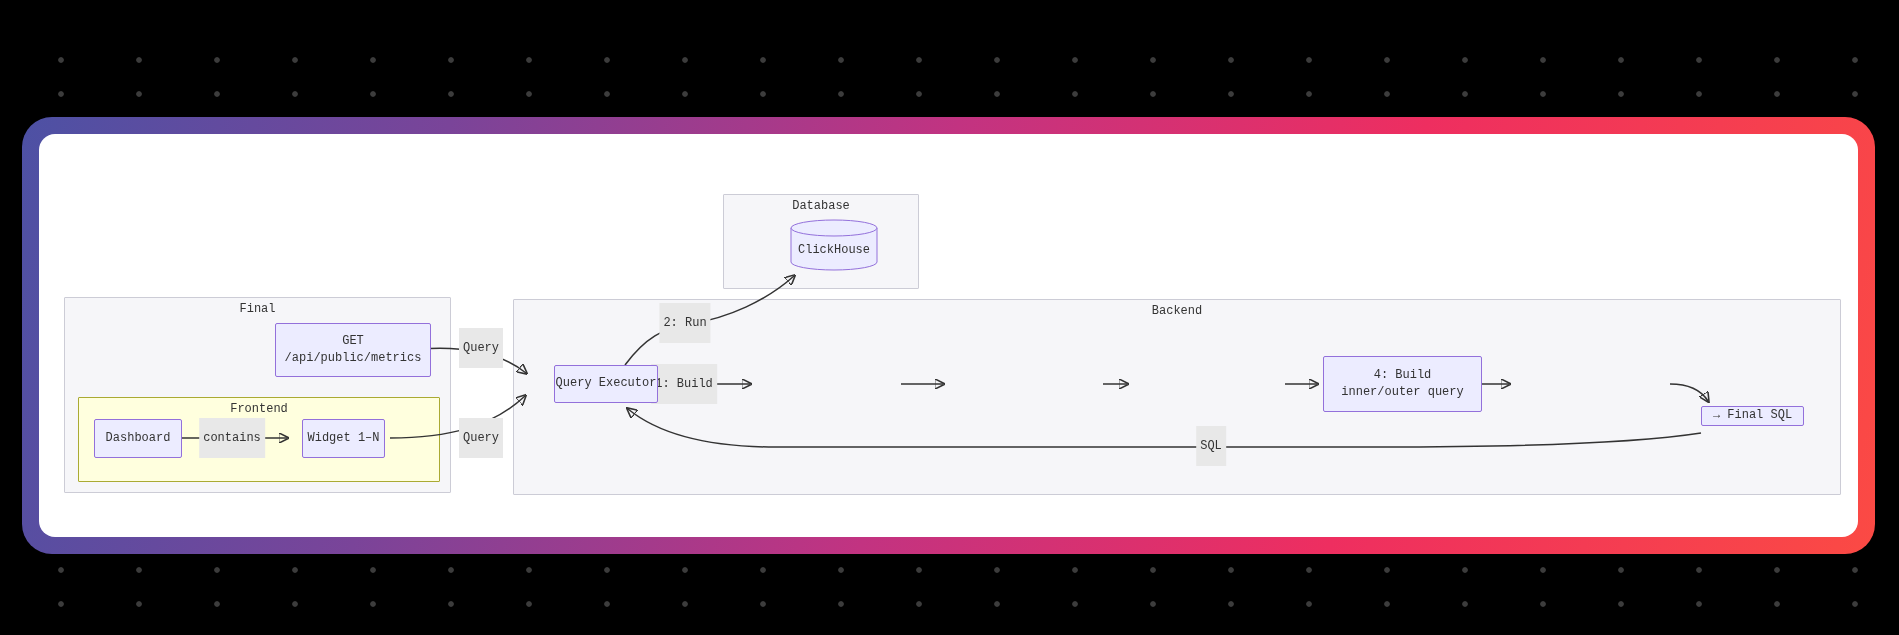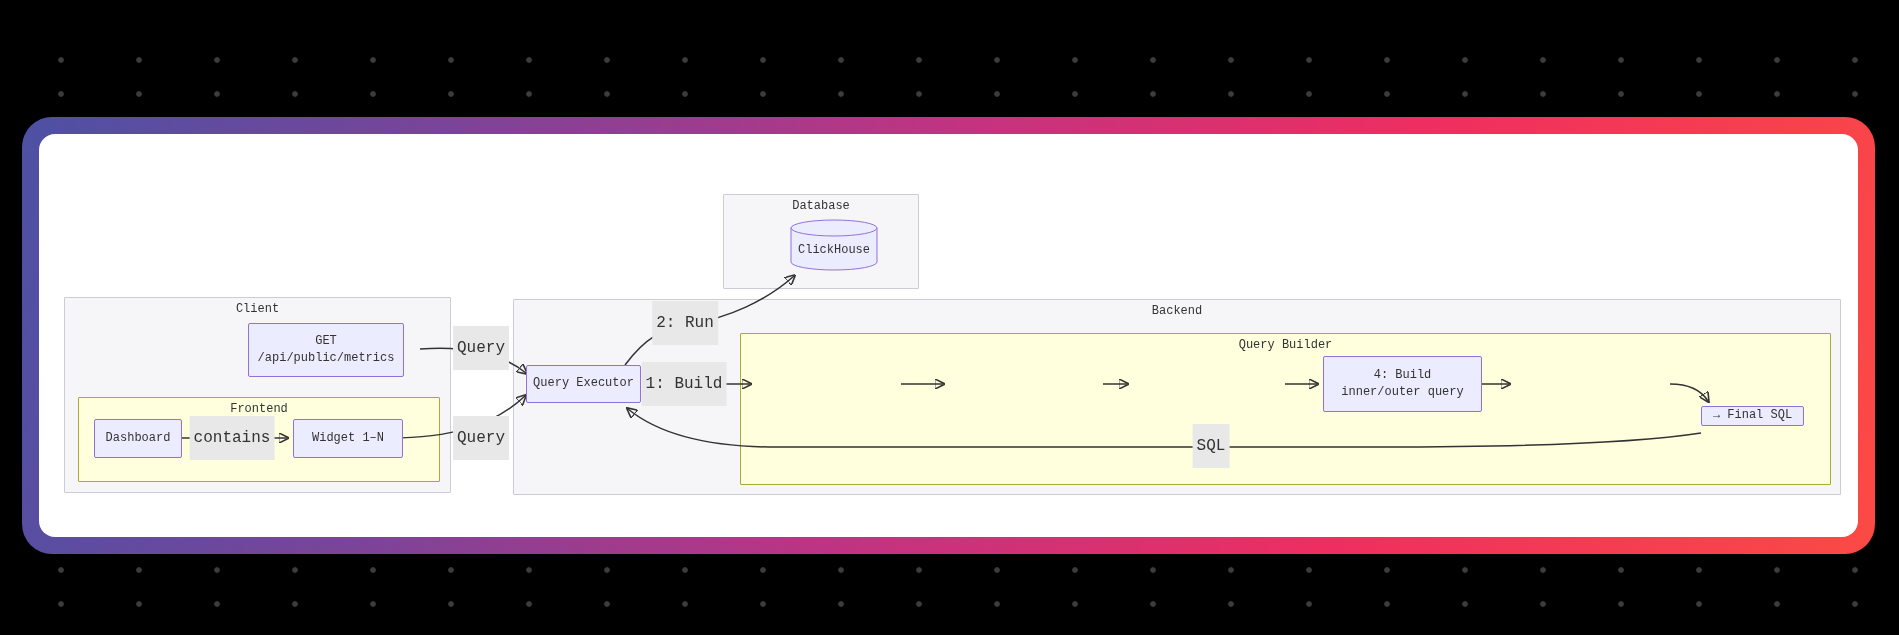--- a/index.html
+++ b/index.html
@@ -32,21 +32,21 @@
   svg.edges path { fill:none; stroke:#333333; stroke-width:1.5px; }
   .node {
     position:absolute; z-index:3;
     background:#ececff; border:1px solid #9370db; border-radius:2px;
     display:flex; flex-direction:column; align-items:center; justify-content:center;
     font-size:12px; color:#333; line-height:1.45; text-align:center; white-space:nowrap;
   }
   .edge-label {
     position:absolute; z-index:3; transform:translate(-50%,-50%);
     background:#e8e8e8; padding:13px 4px;
-    font-size:16px; color:#333; white-space:nowrap;text-align:right;
+    font-size:12px; color:#333; white-space:nowrap;text-align:right;
   }
   .cyl { position:absolute; left:790px; top:184px; width:88px; height:52px; z-index:3;padding-left:26px; }
   .cyl svg { position:absolute; left:0; top:0; }
   .cyl-label {
     position:absolute; left:0; right:0; top:24px; text-align:center;
     font-size:12px; color:#333; white-space:nowrap;
   }
 </style>
 </head>
 <body>
@@ -55,34 +55,31 @@
 
   <div class="frame">
     <div class="card"></div>
   </div>
 
   <div class="cluster" style="left:723px;top:159px;width:196px;height:95px">
     <div class="cluster-title">Database</div>
   </div>
 
   <div class="cluster" style="left:64px;top:262px;width:387px;height:196px">
-    <div class="cluster-title">Client</div>
+    <div class="cluster-title">Final</div>
   </div>
 
   <div class="cluster yellow" style="left:78px;top:362px;width:362px;height:85px">
     <div class="cluster-title">Frontend</div>
   </div>
 
   <div class="cluster" style="left:513px;top:264px;width:1328px;height:196px">
     <div class="cluster-title">Backend</div>
   </div>
 
-  <div class="cluster yellow" style="left:740px;top:298px;width:1091px;height:152px">
-    <div class="cluster-title">Query Builder</div>
-  </div>
 
   <svg class="edges" width="1899" height="635">
     <defs>
       <marker id="arrow" viewBox="0 0 10 10" refX="8" refY="5" markerWidth="7" markerHeight="7" orient="auto-start-reverse">
         <path d="M0,0 L10,5 L0,10 z" fill="#333333" stroke="none"></path>
       </marker>
     </defs>
     <path d="M 420 314 C 462 311 500 317 526 338" marker-end="url(#arrow)"></path>
     <path d="M 390 403 C 448 403 492 392 525 361" marker-end="url(#arrow)"></path>
     <path d="M 182 403 L 287 403" marker-end="url(#arrow)"></path>
@@ -104,34 +101,34 @@
   <div class="edge-label" style="left:1211px;top:411px">SQL</div>
 
   <div class="cyl">
     <svg width="88" height="52" viewBox="0 0 88 52">
       <path d="M1 9 L1 43 A43 8 0 0 0 87 43 L87 9" fill="#ececff" stroke="#9370db" stroke-width="1"></path>
       <ellipse cx="44" cy="9" rx="43" ry="8" fill="#ececff" stroke="#9370db" stroke-width="1"></ellipse>
     </svg>
     <div class="cyl-label">ClickHouse</div>
   </div>
 
-  <div class="node" style="left:248px;top:288px;width:156px;height:54px">
+  <div class="node" style="left:275px;top:288px;width:156px;height:54px">
     <span>GET</span>
     <span>/api/public/metrics</span>
   </div>
 
   <div class="node" style="left:94px;top:384px;width:88px;height:39px">
     <span>Dashboard</span>
   </div>
 
-  <div class="node" style="left:293px;top:384px;width:110px;height:39px">
+  <div class="node" style="left:302px;top:384px;width:83px;height:39px">
     <span>Widget 1–N</span>
   </div>
 
-  <div class="node" style="left:526px;top:330px;width:115px;height:38px">
+  <div class="node" style="left:554px;top:330px;width:104px;height:38px">
     <span>Query Executor</span>
   </div>
 
 
 
 
   <div class="node" style="left:1323px;top:321px;width:159px;height:56px">
     <span>4: Build</span>
     <span>inner/outer query</span>
   </div>

